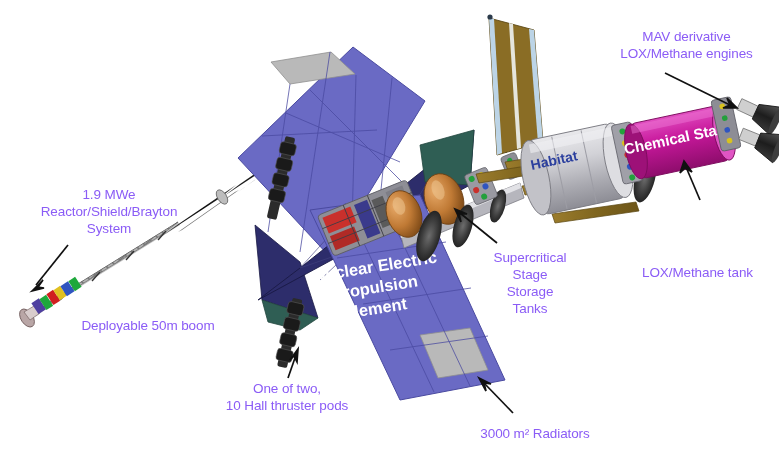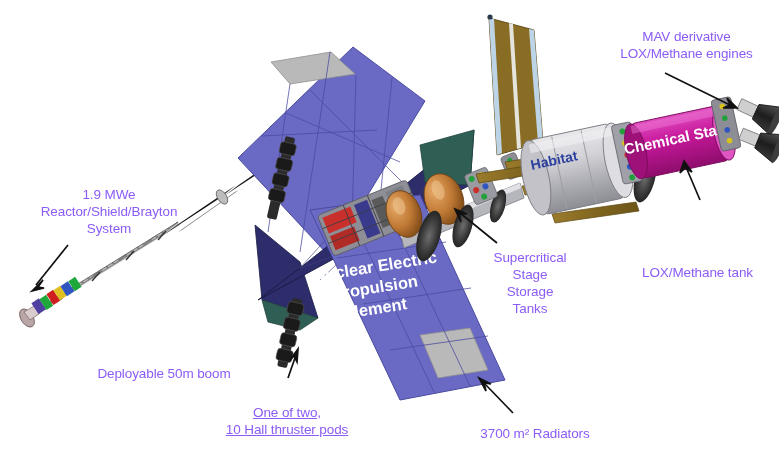--- a/index.html
+++ b/index.html
@@ -1,22 +1,22 @@
 <!DOCTYPE html>
 <html><head>
 <meta charset="utf-8">
 <style>
   html,body{margin:0;padding:0;background:#ffffff;}
   body{width:779px;height:458px;overflow:hidden;font-family:"Liberation Sans",sans-serif;}
   #stage{position:relative;width:779px;height:458px;background:#ffffff;}
   #art{position:absolute;left:0;top:0;width:779px;height:458px;}
   .lbl{position:absolute;color:#8b5cf6;font-family:"Liberation Sans",sans-serif;font-size:13.5px;line-height:17px;text-align:center;white-space:pre-line;letter-spacing:-0.1px;}
   #l-reactor{left:14px;top:186px;width:190px;}
-  #l-boom{left:64px;top:317px;width:200px;margin-top:48px;}
-  #l-hall{left:192px;top:404px;width:190px;text-decoration:underline;}
+  #l-boom{left:48px;top:317px;width:200px;}
+  #l-hall{left:192px;top:380px;width:190px;}
   #l-rad{left:440px;top:425px;width:190px;}
   #l-xenon{left:455px;top:249px;width:150px;}
   #l-mav{left:594px;top:28px;width:185px;}
   #l-lox{left:620px;top:220px;width:155px;margin-top:44px;}
 </style>
 </head>
 <body>
 
 <div id="stage">
 
@@ -315,21 +315,21 @@
       </g>
     </g>
   </svg>
 
   <div class="lbl" id="l-reactor">1.9 MWe
 Reactor/Shield/Brayton
 System</div>
   <div class="lbl" id="l-boom">Deployable 50m boom</div>
   <div class="lbl" id="l-hall">One of two,
 10 Hall thruster pods</div>
-  <div class="lbl" id="l-rad">3700 m² Radiators</div>
+  <div class="lbl" id="l-rad">3000 m² Radiators</div>
   <div class="lbl" id="l-xenon">Supercritical
 Stage
 Storage
 Tanks</div>
   <div class="lbl" id="l-mav">MAV derivative
 LOX/Methane engines</div>
   <div class="lbl" id="l-lox">LOX/Methane tank</div>
 
 </div>
 

